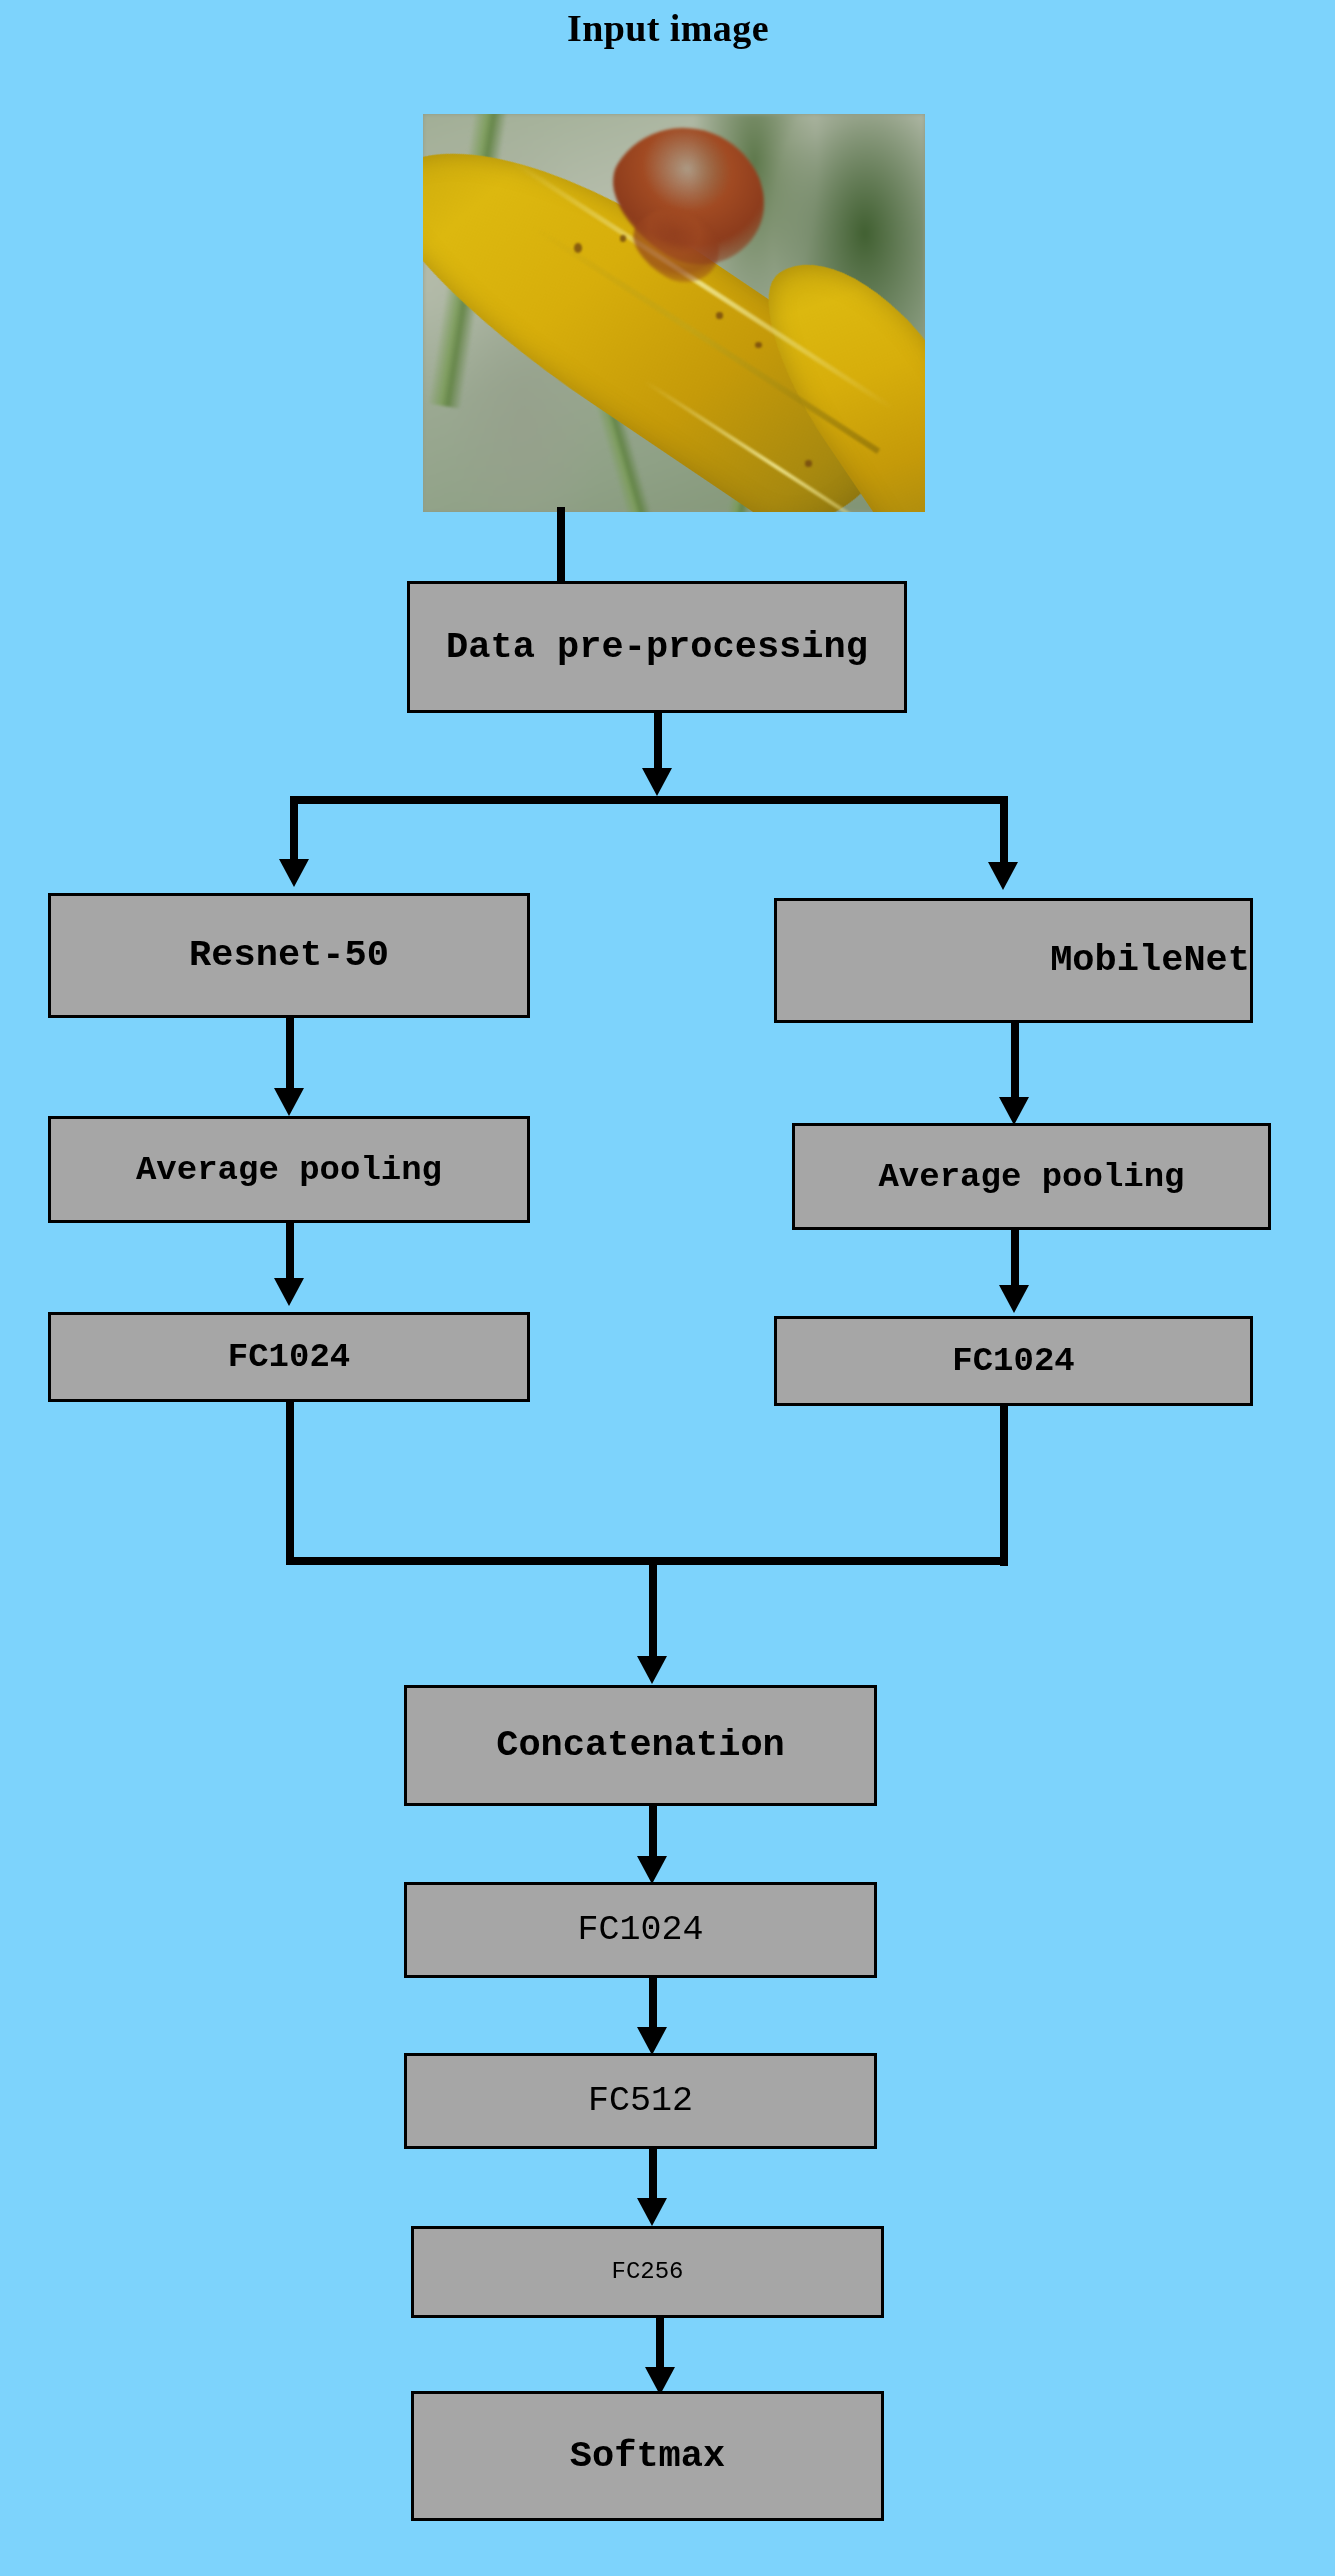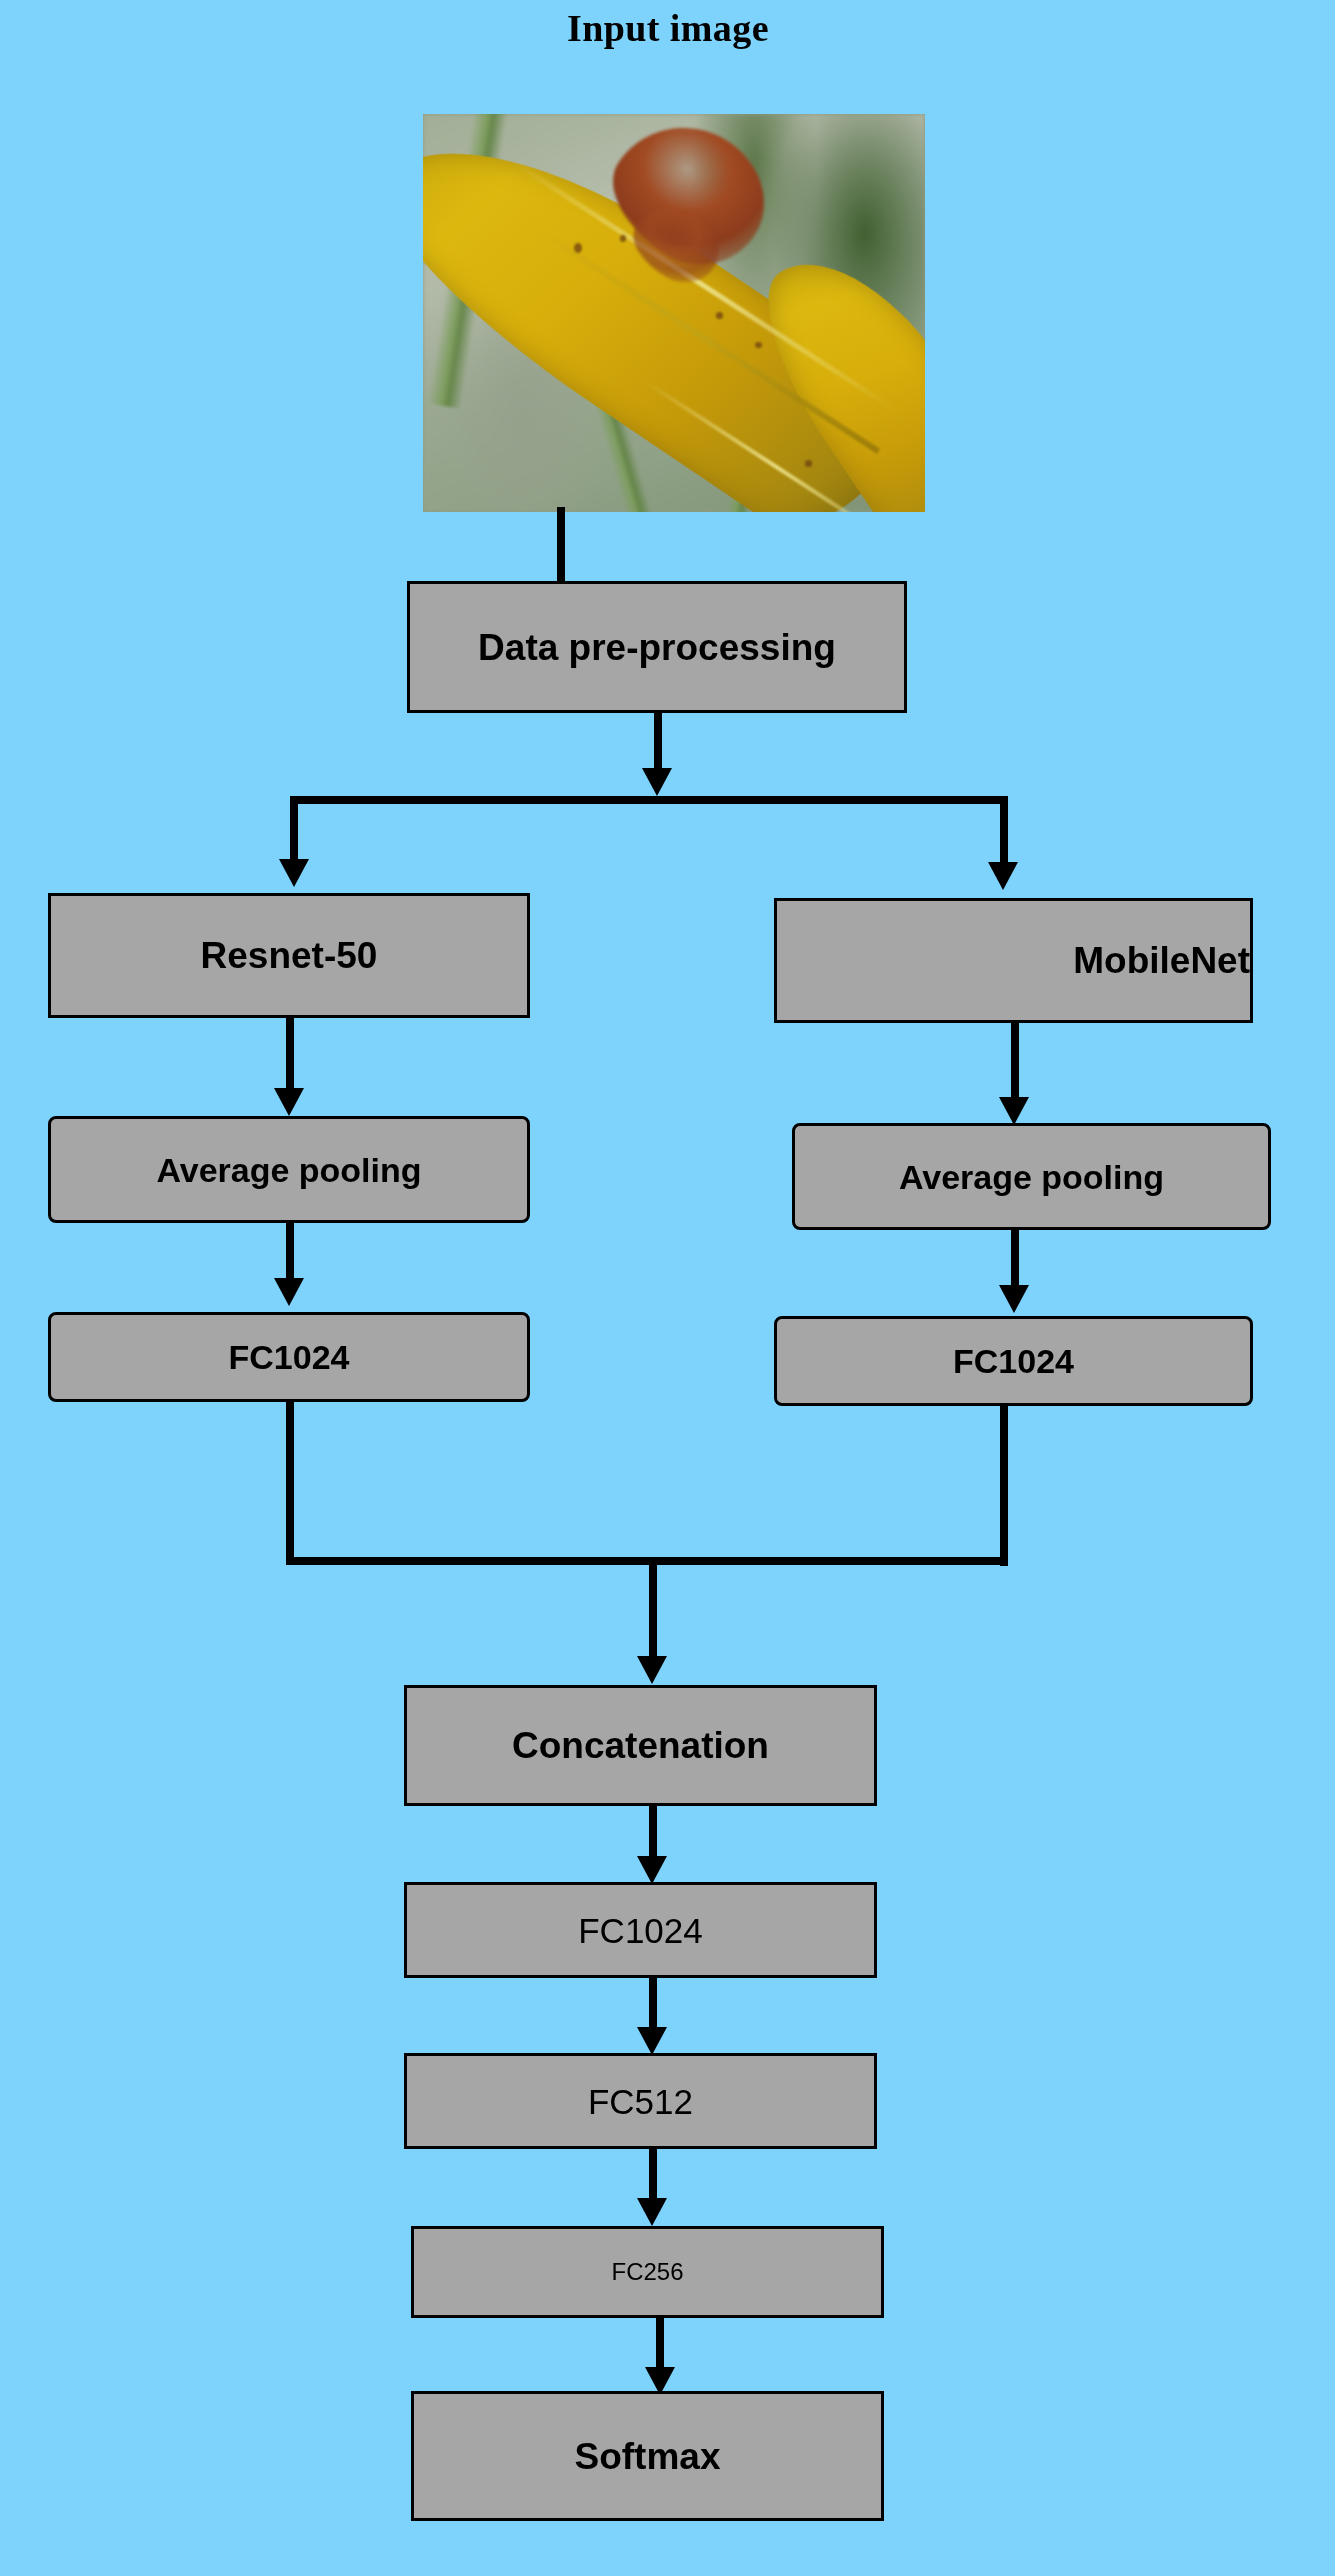--- a/index.html
+++ b/index.html
@@ -109,28 +109,28 @@
   
   .box {
     position: absolute;
     background: #a6a6a6;
     border: 3.7px solid #000000;
     box-sizing: border-box;
     display: flex;
     align-items: center;
     justify-content: center;
     color: #000000;
-    font-family: Liberation Sans, sans-serif;
+    font-family: Liberation Mono, monospace;
     white-space: nowrap;
   }
   .box span { display: block; line-height: 1; }
   .bold  { font-weight: bold; }
   .reg   { font-weight: normal; }
   .fs-44 { font-size: 24px; }
-  .fs-46 { font-size: 34px; border-radius: 8px; }
+  .fs-46 { font-size: 34px; }
   .fs-48 { font-size: 35px; }
   .fs-50 { font-size: 37px; }
   
   .vline {
     position: absolute;
     width: 8px;
     background: #000000;
   }
   .hline {
     position: absolute;

